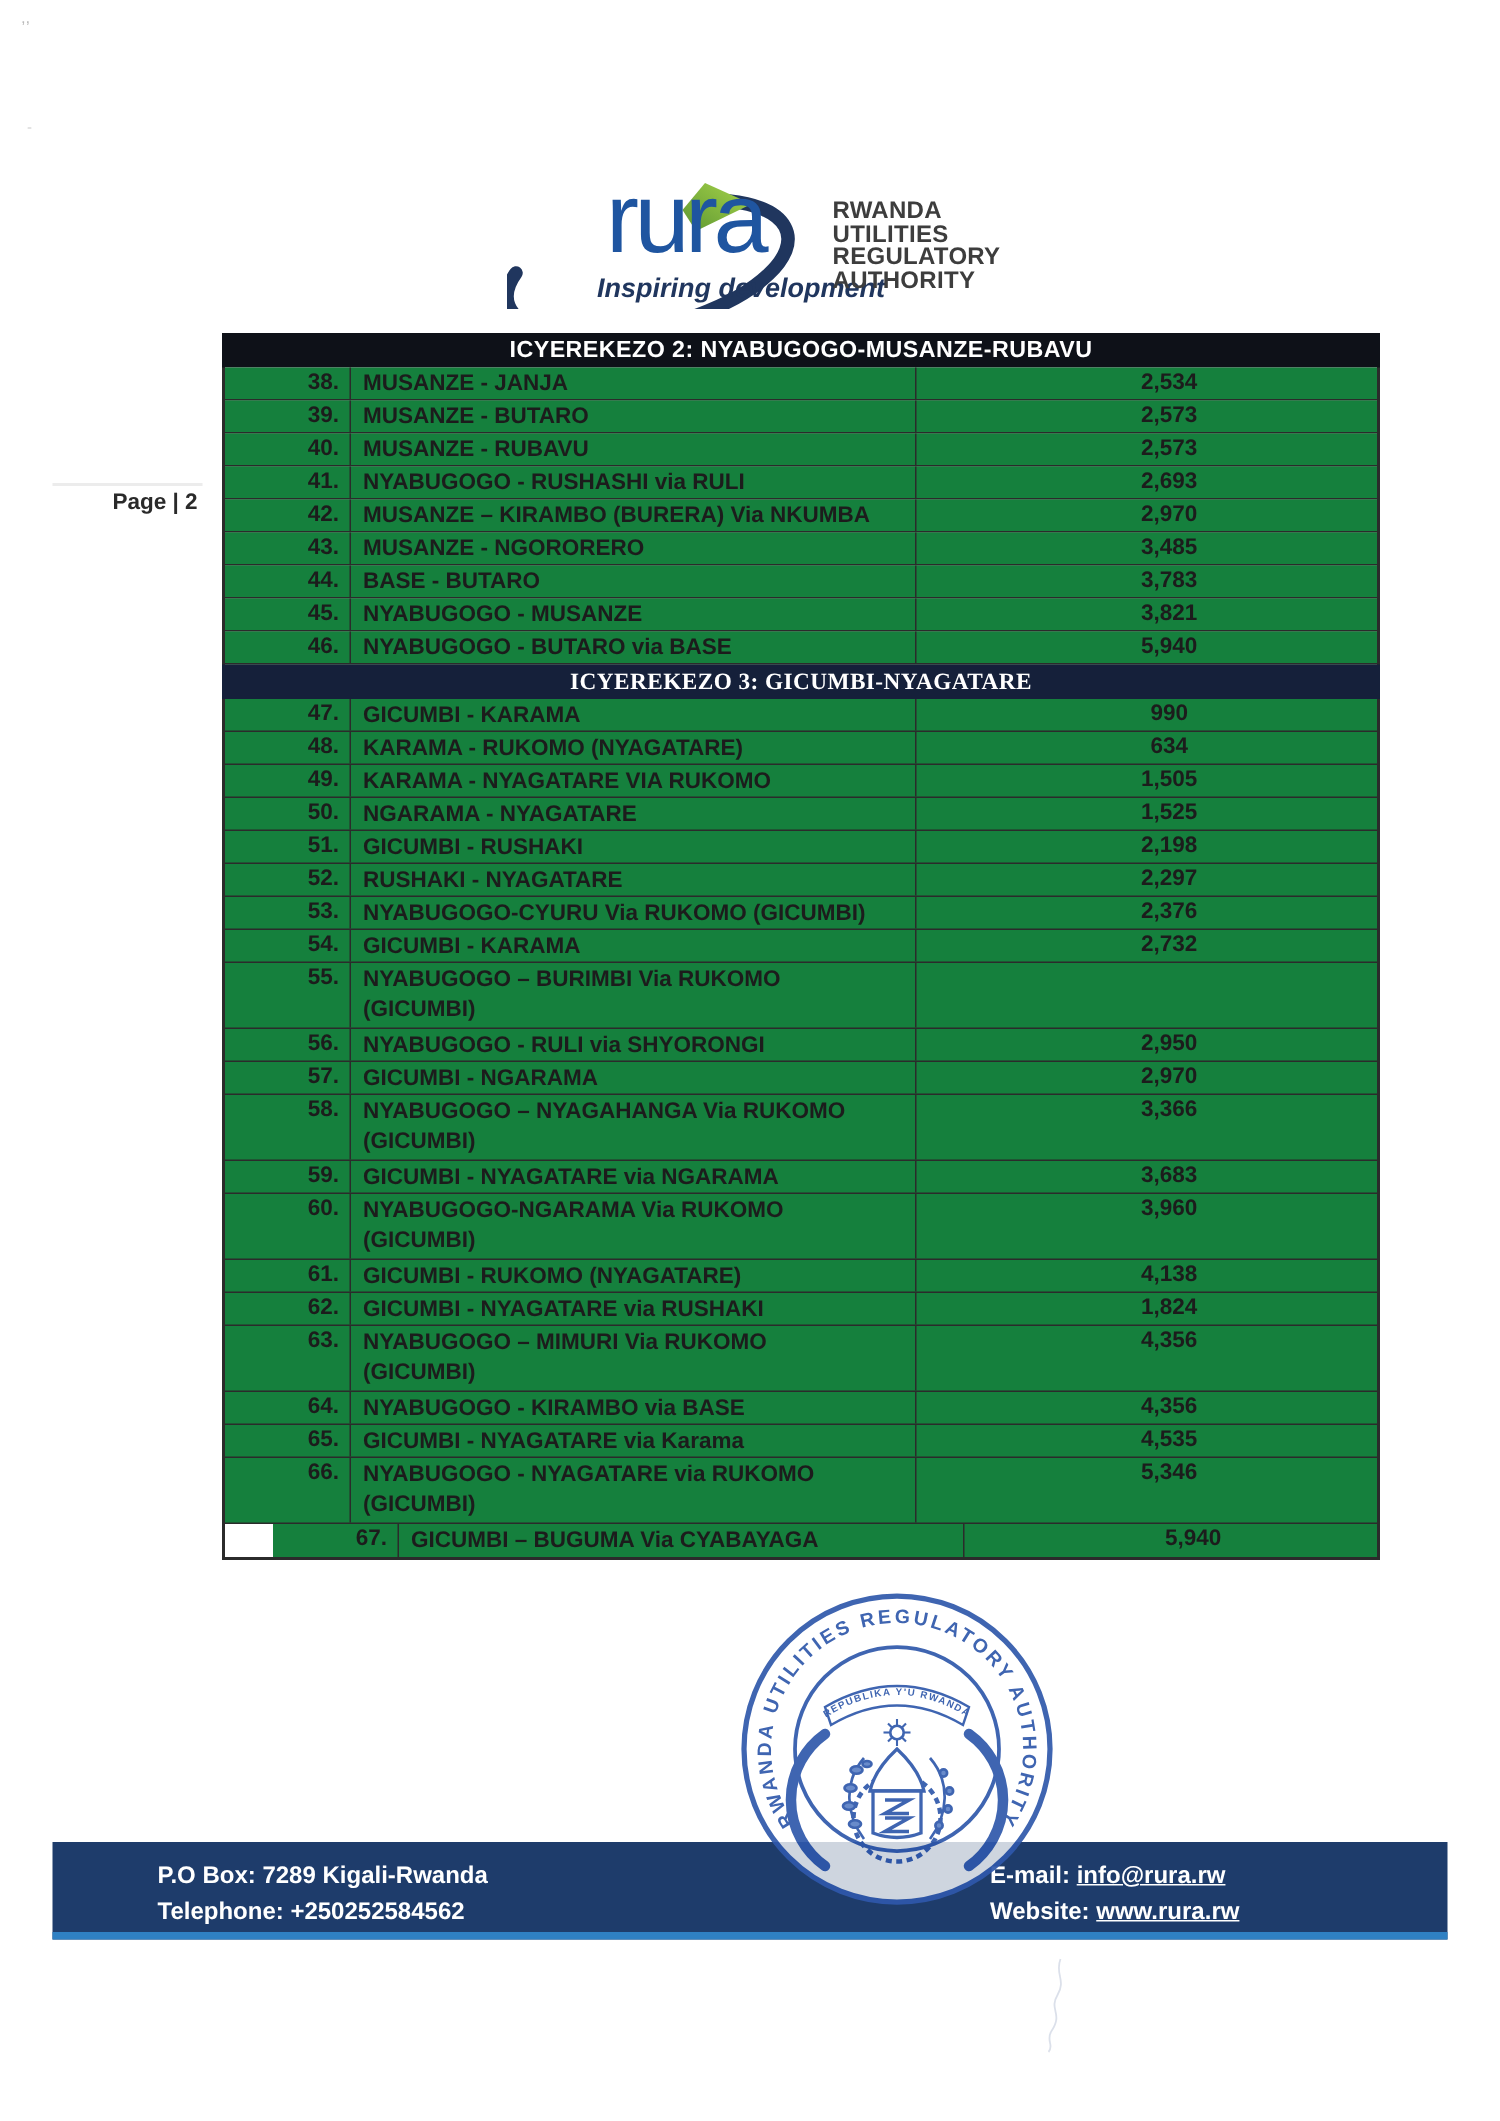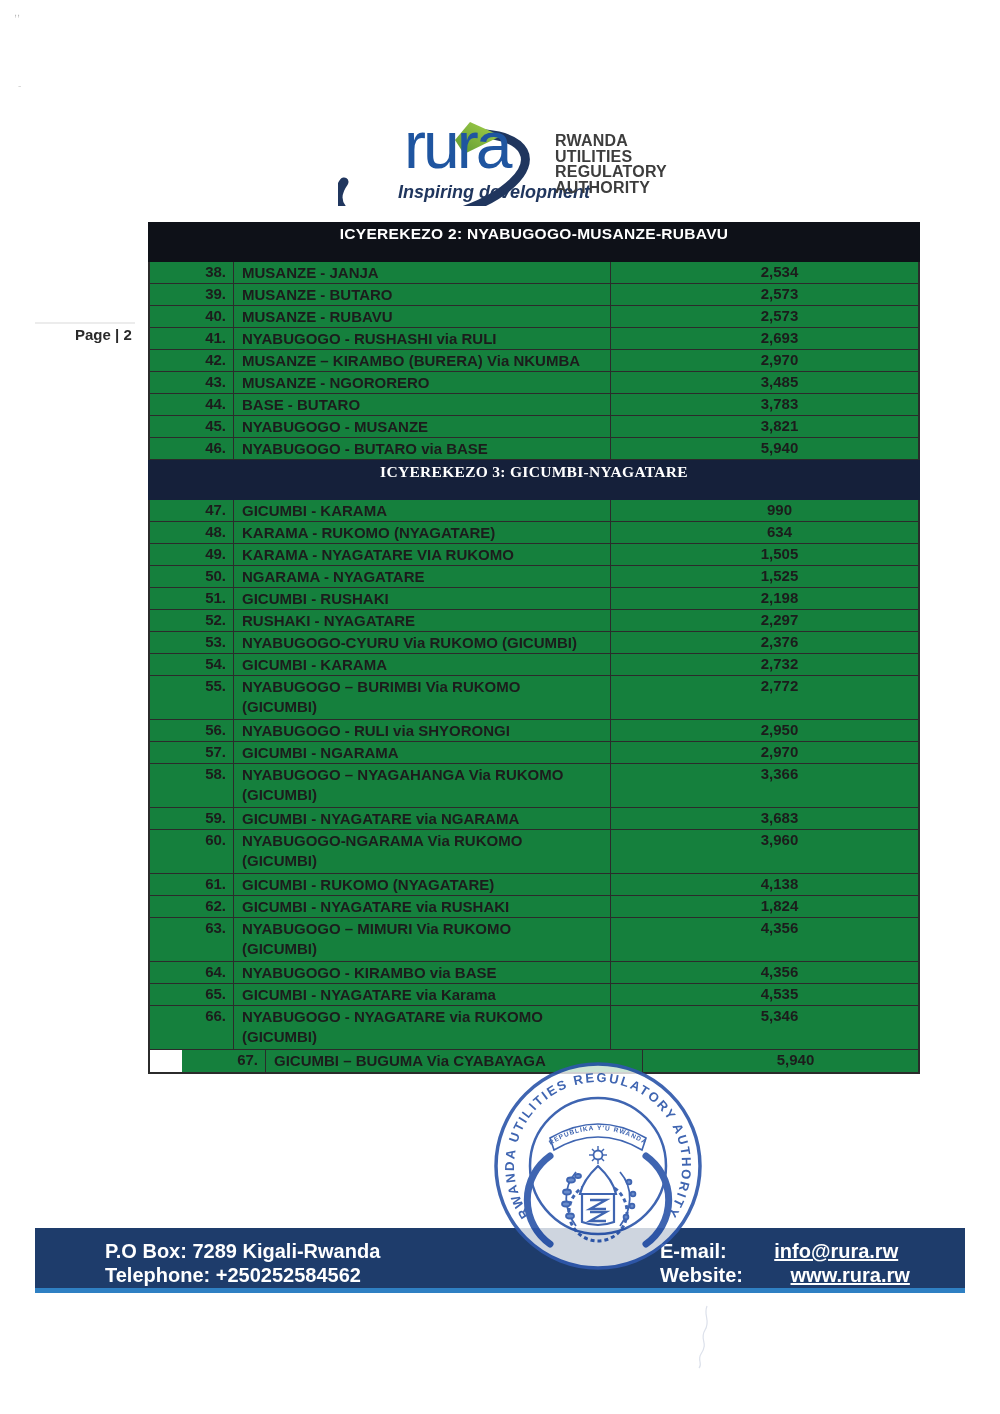--- a/index.html
+++ b/index.html
@@ -16,37 +16,37 @@
   .tagline{position:absolute;left:60px;top:66px;width:160px;font-size:18px;
     font-style:italic;font-weight:bold;color:var(--logo_navy);white-space:nowrap;}
   .authority{position:absolute;left:555px;top:133px;font-size:16px;font-weight:bold;
     color:var(--authority_text);line-height:15.5px;letter-spacing:.2px;}
   
   .page-label{position:absolute;left:75px;top:326px;font-size:15px;font-weight:bold;color:#2a2a2a;}
   .page-label-line{position:absolute;left:35px;top:322px;width:100px;height:2px;background:#ececec;}
   
   .fare-table{position:absolute;left:148px;top:222px;width:772px;
     border:2px solid var(--border);border-top:none;box-sizing:border-box;font-size:15px;}
-  .sec-header{height:40px;line-height:23px;text-align:center;color:#fff;
+  .sec-header{height:23px;line-height:23px;text-align:center;color:#fff;
     font-weight:bold;font-size:15.5px;letter-spacing:.3px;
     margin:0 -2px;padding:0 2px;}
   .trow{display:grid;grid-template-columns:84px 377px 1fr;height:22px;
     border-bottom:1.8px solid var(--border);box-sizing:border-box;background:#15803d;font-weight:bold;}
   .trow.double{height:44px;}
   .trow:last-child{border-bottom:none;margin-left:32px;}
   .c-num{border-right:1.8px solid var(--border);text-align:right;padding:1px 7px 0 0;box-sizing:border-box;}
   .c-route{border-right:1.8px solid var(--border);padding:1px 4px 0 8px;box-sizing:border-box;line-height:20px;}
   .c-fare{text-align:center;padding:1px 0 0 30px;box-sizing:border-box;}
   
   .footer-bar{position:absolute;left:35px;top:1228px;width:930px;height:60px;
     background:var(--footer_bg);border-bottom:5px solid var(--footer_strip);
-    color:#fff;font-weight:bold;font-size:20px;z-index:1;}
+    color:#fff;font-weight:bold;font-size:16px;z-index:1;}
   .footer-left{position:absolute;left:70px;top:11px;line-height:24px;}
   .footer-right{position:absolute;left:625px;top:11px;line-height:24px;}
-  .footer-right a{color:#fff;margin-left:42px;}
+  .footer-right a{color:#fff;}
   
   .seal{position:absolute;left:492px;top:1060px;z-index:2;opacity:.92;}
   
   .artifact-a{position:absolute;left:14px;top:6px;font-size:11px;color:#8f8f8f;opacity:.6;}
   .artifact-b{position:absolute;left:18px;top:80px;font-size:10px;color:#9a9a9a;opacity:.45;}
   .squiggle{position:absolute;left:685px;top:1302px;opacity:.5;}
 </style>
 </head>
 <body>
 
@@ -198,21 +198,20 @@
         <div>GICUMBI - KARAMA</div>
       </div>
       <div class="c-fare">2,732</div>
     </div>
     <div class="trow double">
       <div class="c-num">55.</div>
       <div class="c-route">
         <div>NYABUGOGO – BURIMBI Via RUKOMO</div>
         <div>(GICUMBI)</div>
       </div>
-      <div class="c-fare">2,772</div>
     </div>
     <div class="trow">
       <div class="c-num">56.</div>
       <div class="c-route">
         <div>NYABUGOGO - RULI via SHYORONGI</div>
       </div>
       <div class="c-fare">2,950</div>
     </div>
     <div class="trow">
       <div class="c-num">57.</div>

